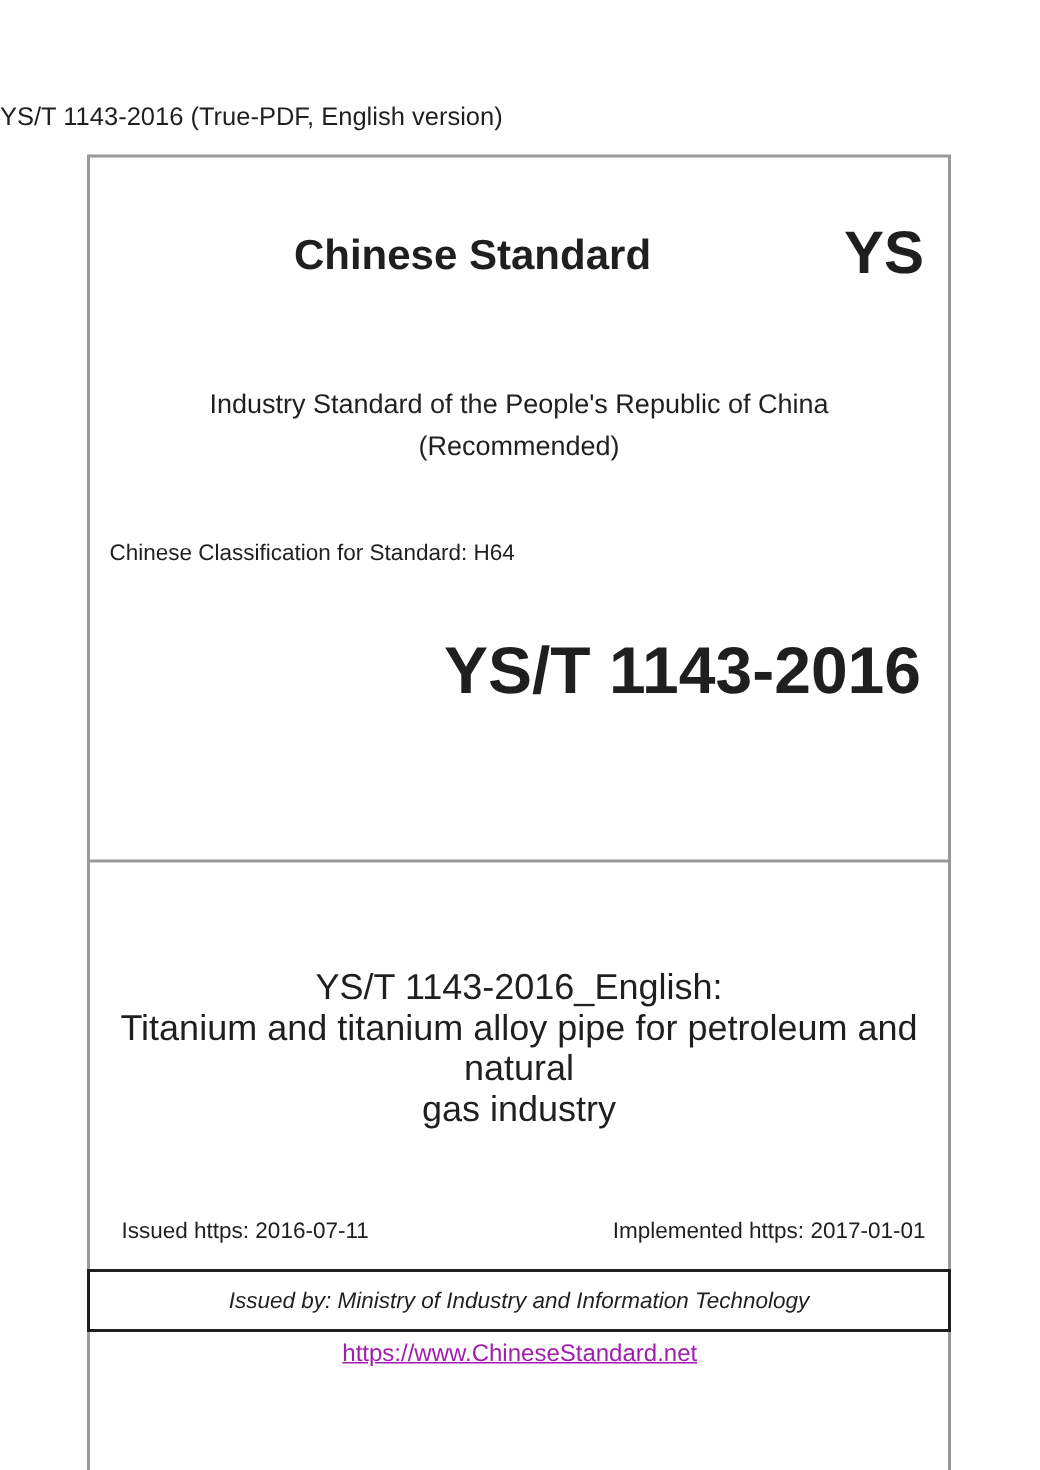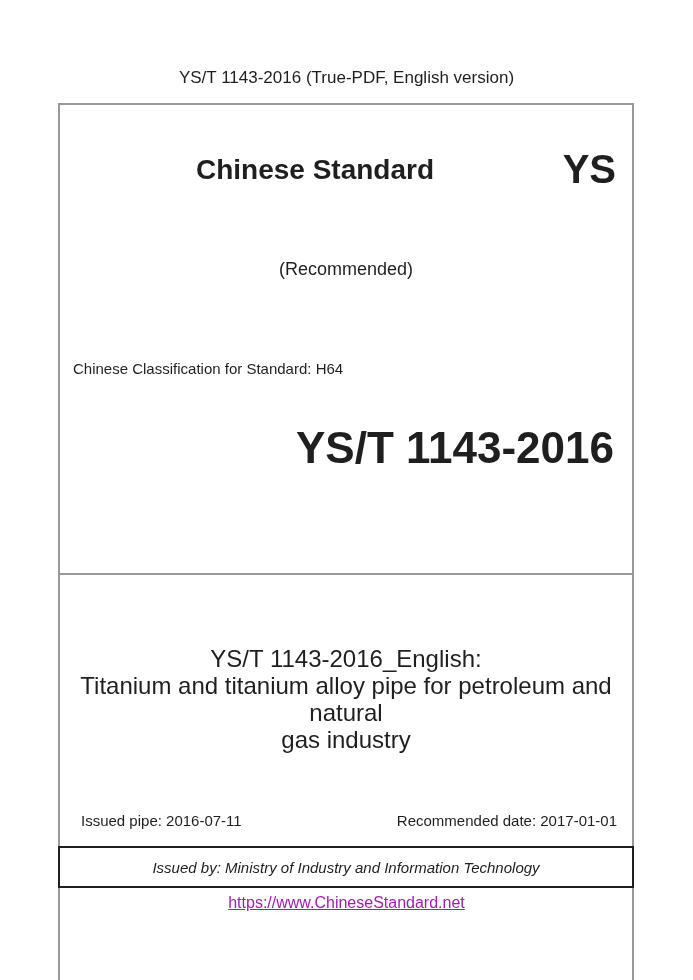--- a/index.html
+++ b/index.html
@@ -14,21 +14,21 @@
     font-family: "Liberation Sans", "DejaVu Sans", sans-serif;
     color: #1f1f1f;
     overflow: hidden;
   }
 
   .header-title {
     position: absolute;
     top: 68px;
     left: 0;
     width: 100%;
-    text-align: center;
+    text-align: left;
     font-size: 17px;
     line-height: 20px;
     white-space: nowrap;
   }
 
   .cover-box {
     position: absolute;
     left: 58px;
     top: 103px;
     width: 576px;
@@ -155,45 +155,46 @@
 
 <div class="header-title">YS/T 1143-2016 (True-PDF, English version)</div>
 
 <div class="cover-box">
 
   <div class="brand-title">Chinese Standard</div>
 
   <div class="ys-logo">YS</div>
 
   <div class="subtitle-block">
+    <div>Industry Standard of the People's Republic of China</div>
     <div>(Recommended)</div>
   </div>
 
   <div class="classification">
     <span>Chinese Classification for Standard:</span>
     <span>H64</span>
   </div>
 
   <div class="standard-number">YS/T 1143-2016</div>
 
   <div class="section-divider"></div>
 
   <div class="english-title">
     <div>YS/T 1143-2016_English:</div>
     <div>Titanium and titanium alloy pipe for petroleum and natural</div>
     <div>gas industry</div>
   </div>
 
   <div class="dates-row">
     <div>
-      <span>Issued pipe:</span>
+      <span>Issued https:</span>
       <span>2016-07-11</span>
     </div>
     <div>
-      <span>Recommended date:</span>
+      <span>Implemented https:</span>
       <span>2017-01-01</span>
     </div>
   </div>
 
 </div>
 
 <div class="issued-by-box">
   <div>
     <span>Issued by:</span>
     <span>Ministry of Industry and Information Technology</span>

